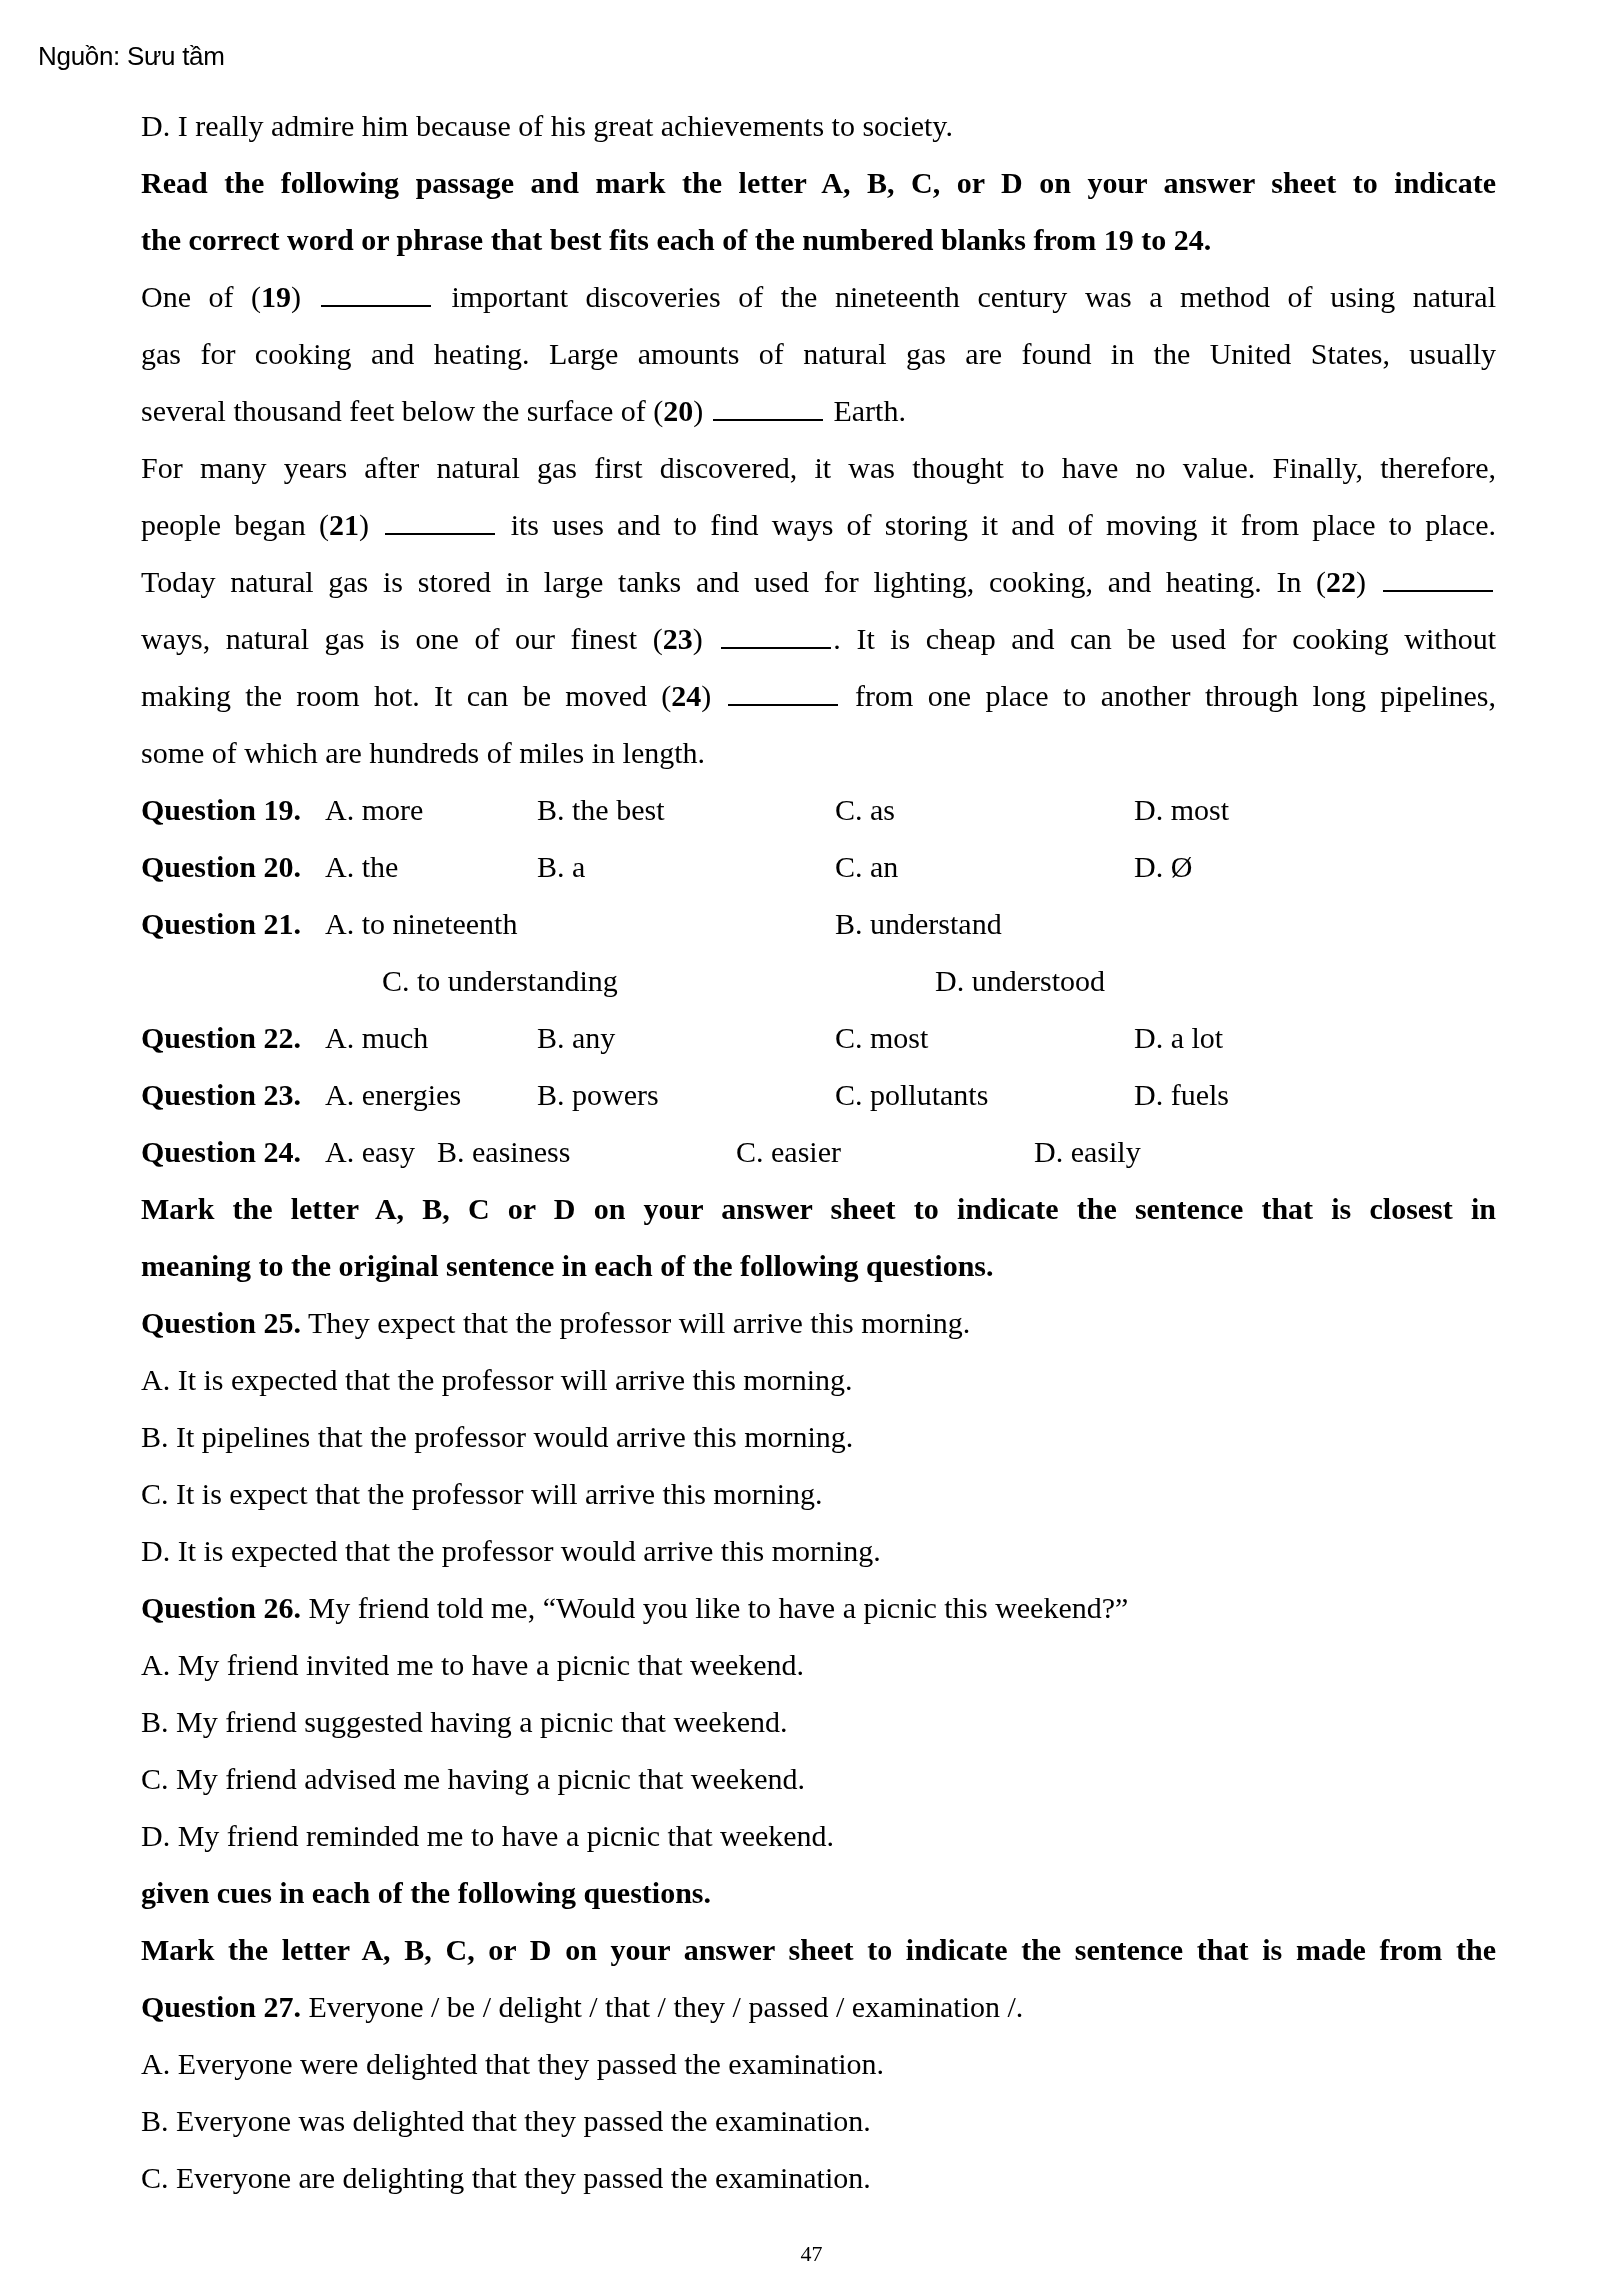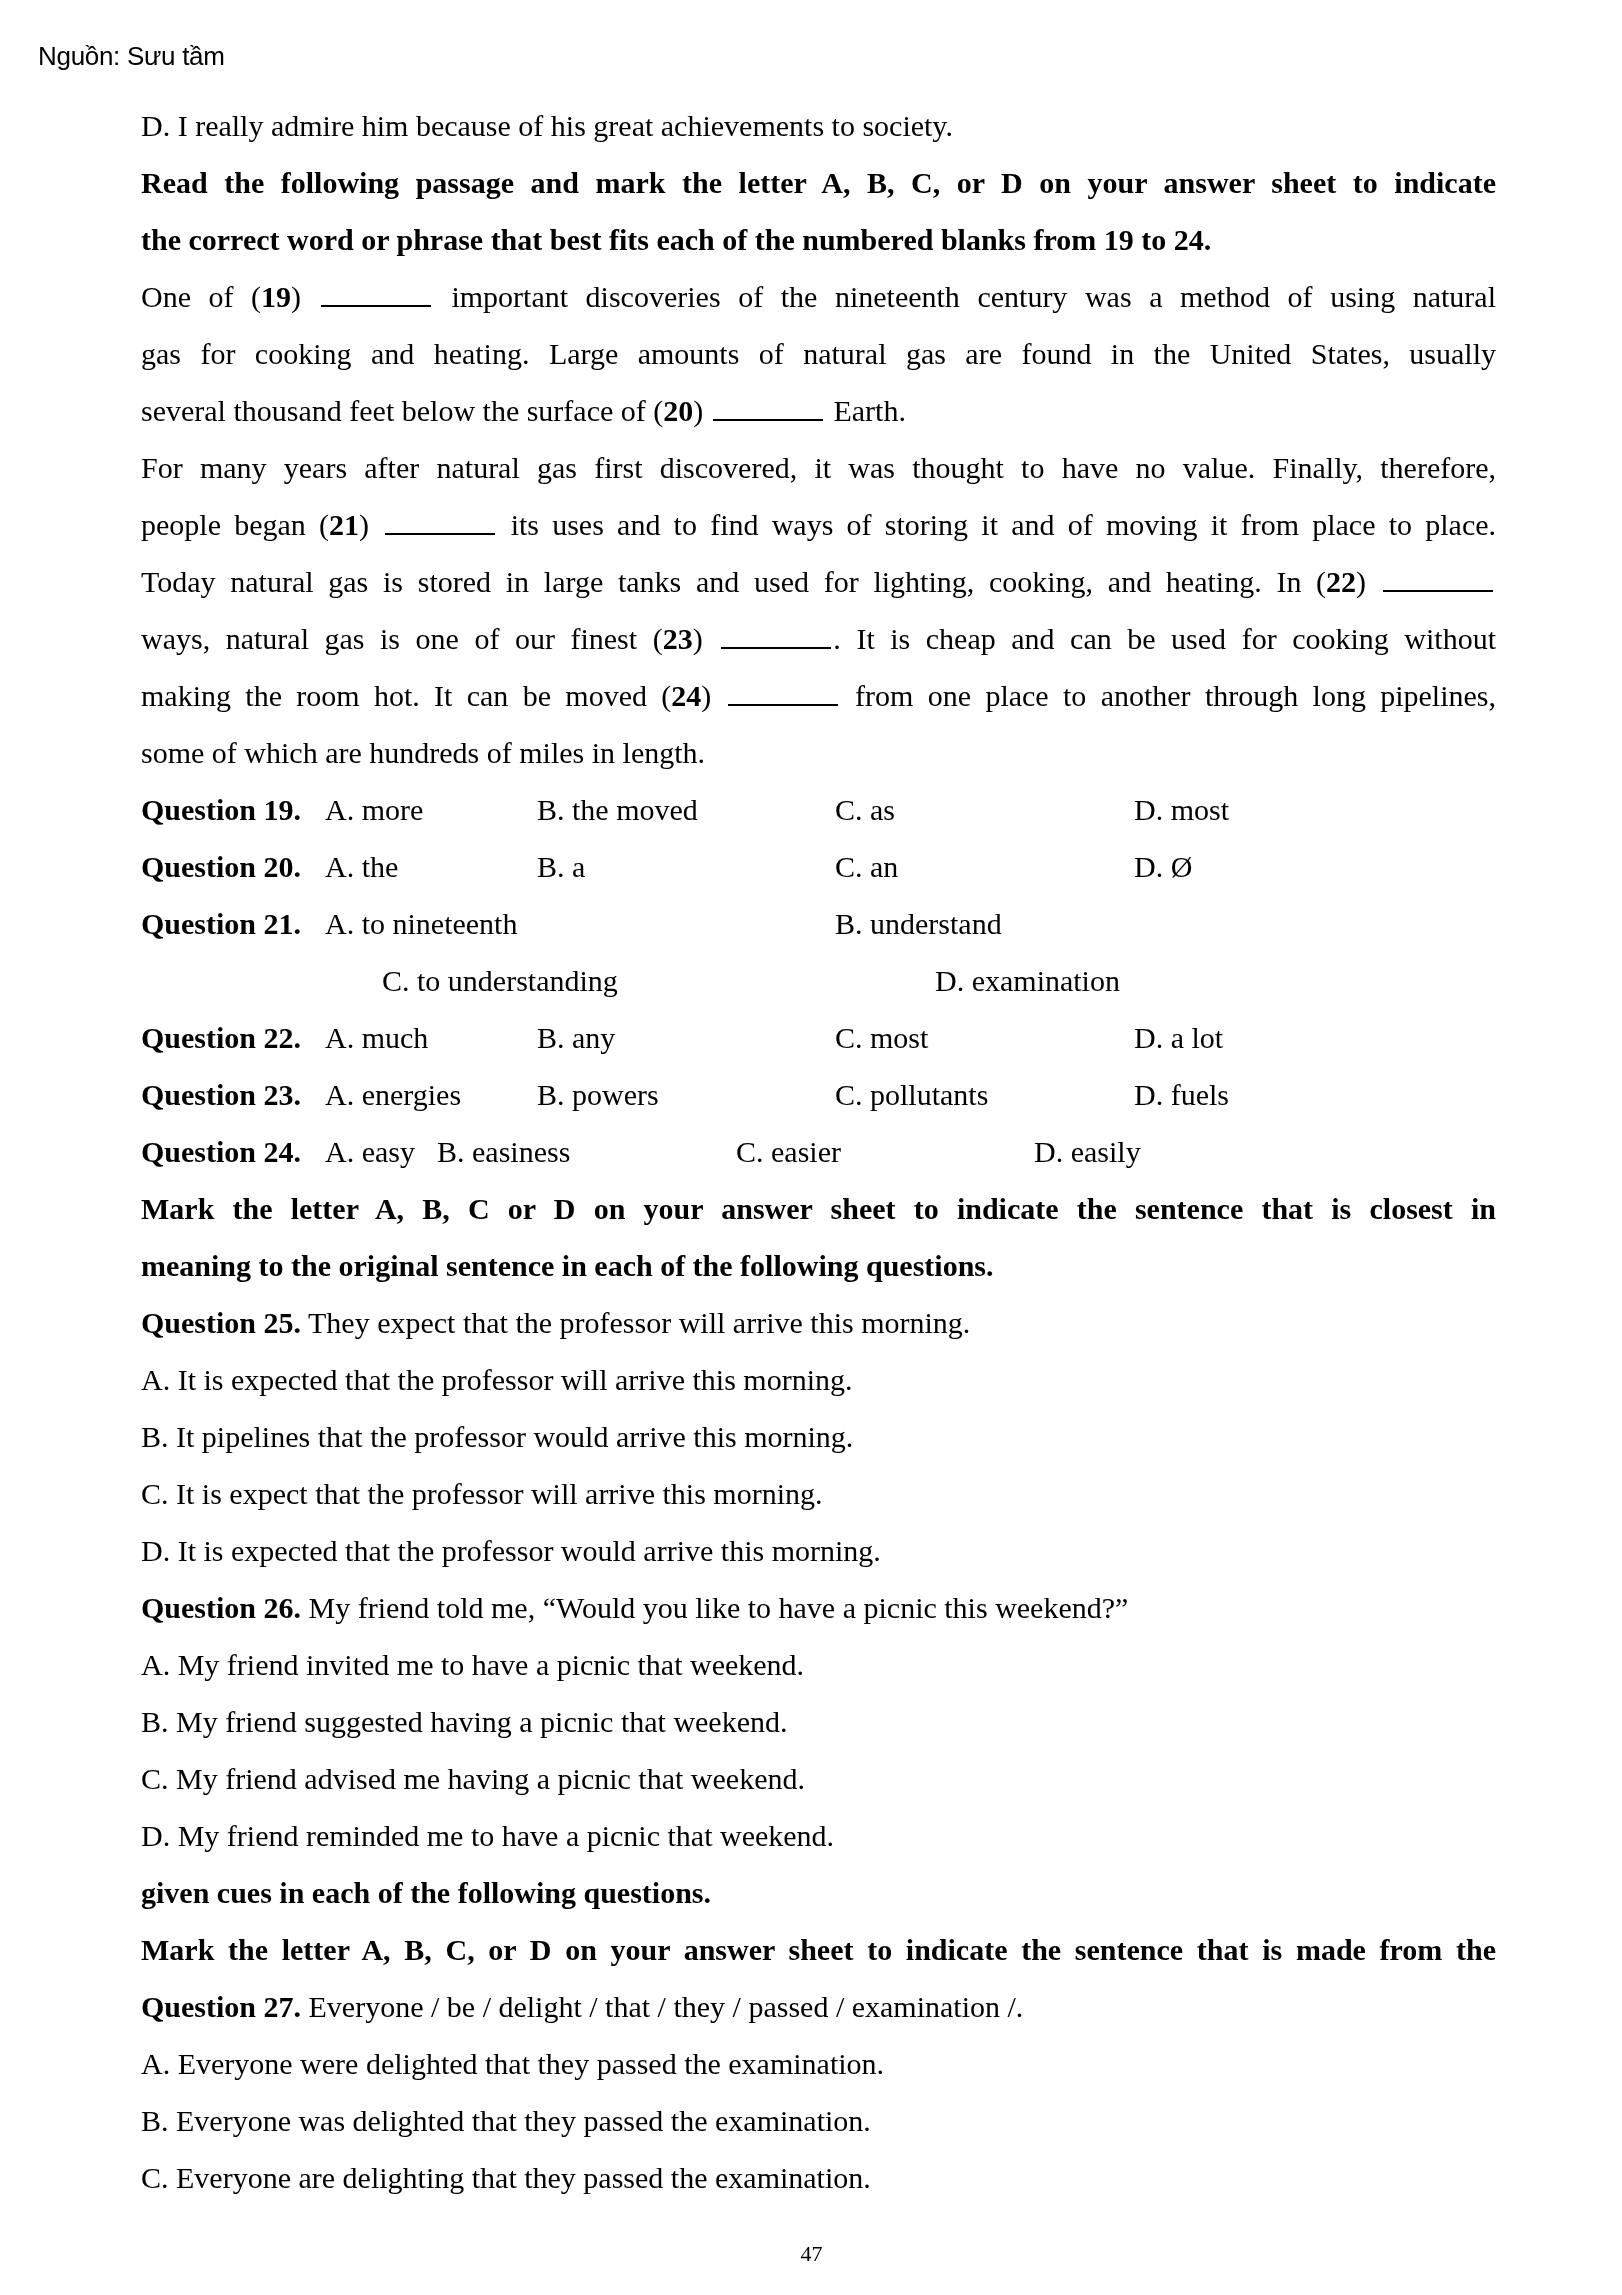--- a/index.html
+++ b/index.html
@@ -32,41 +32,41 @@
   <div class="line just">For many years after natural gas first discovered, it was thought to have no value. Finally, therefore,</div>
   <div class="line just"><span>people began (</span><b>21</b><span>)</span> <span class="blank"></span> <span>its uses and to find ways of storing it and of moving it from place to place.</span></div>
   <div class="line just"><span>Today natural gas is stored in large tanks and used for lighting, cooking, and heating. In (</span><b>22</b><span>)</span> <span class="blank"></span></div>
   <div class="line just"><span>ways, natural gas is one of our finest (</span><b>23</b><span>)</span> <span class="blank"></span><span>. It is cheap and can be used for cooking without</span></div>
   <div class="line just"><span>making the room hot. It can be moved (</span><b>24</b><span>)</span> <span class="blank"></span> <span>from one place to another through long pipelines,</span></div>
   <div class="line">some of which are hundreds of miles in length.</div>
 
   <div class="line opts">
     <b class="o" style="left:0">Question 19.</b>
     <span class="o" style="left:184px">A. more</span>
-    <span class="o" style="left:396px">B. the moved</span>
+    <span class="o" style="left:396px">B. the best</span>
     <span class="o" style="left:694px">C. as</span>
     <span class="o" style="left:993px">D. most</span>
   </div>
 
   <div class="line opts">
     <b class="o" style="left:0">Question 20.</b>
     <span class="o" style="left:184px">A. the</span>
     <span class="o" style="left:396px">B. a</span>
     <span class="o" style="left:694px">C. an</span>
     <span class="o" style="left:993px">D. Ø</span>
   </div>
 
   <div class="line opts">
     <b class="o" style="left:0">Question 21.</b>
     <span class="o" style="left:184px">A. to nineteenth</span>
     <span class="o" style="left:694px">B. understand</span>
   </div>
   <div class="line opts">
     <span class="o" style="left:241px">C. to understanding</span>
-    <span class="o" style="left:794px">D. examination</span>
+    <span class="o" style="left:794px">D. understood</span>
   </div>
 
   <div class="line opts">
     <b class="o" style="left:0">Question 22.</b>
     <span class="o" style="left:184px">A. much</span>
     <span class="o" style="left:396px">B. any</span>
     <span class="o" style="left:694px">C. most</span>
     <span class="o" style="left:993px">D. a lot</span>
   </div>
 

